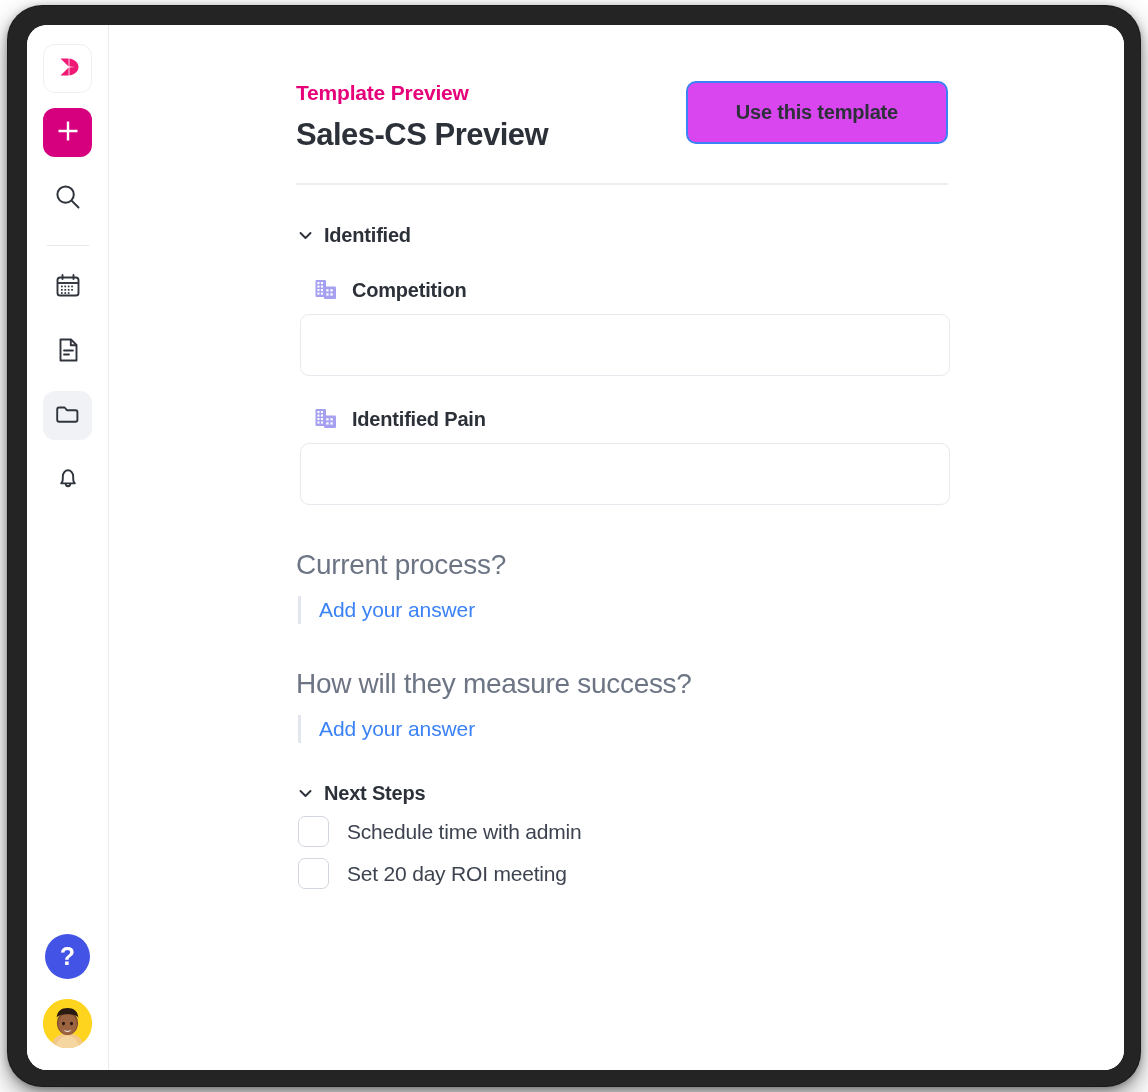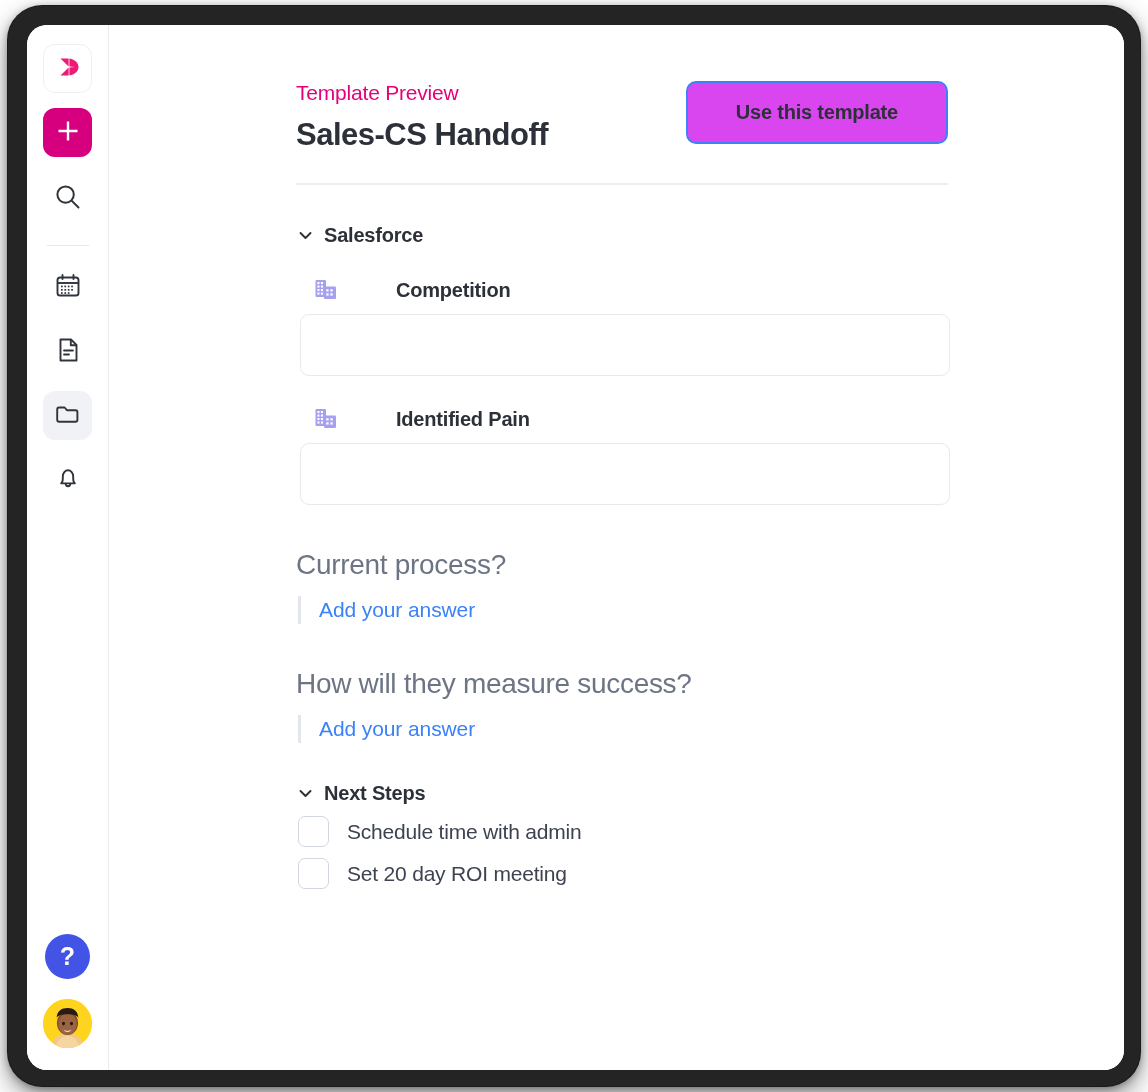--- a/index.html
+++ b/index.html
@@ -120,21 +120,21 @@
   }
   .header-row {
     display: flex;
     align-items: flex-start;
     justify-content: space-between;
     width: 652px;
   }
   .eyebrow {
     color: #e6007a;
     font-size: 21px;
-    font-weight: normal;
+    font-weight: bold;
     letter-spacing: -0.2px;
     margin: 0 0 12px 0;
   }
   .doc-title {
     color: #2c3038;
     font-size: 31px;
     font-weight: bold;
     letter-spacing: -0.5px;
     margin: 0;
   }
@@ -177,21 +177,20 @@
     color: #2c3038;
     letter-spacing: -0.2px;
   }
 
   
   .field-block { margin-left: 2px; }
   .field-label-row {
     display: flex;
     align-items: center;
     margin: 31px 0 12px 16px;
-    gap: 44px;
   }
   .bldg-icon {
     width: 24px;
     height: 24px;
     margin-right: 14px;
     flex: 0 0 24px;
     display: block;
   }
   .field-label {
     font-size: 20px;
@@ -365,34 +364,34 @@
         </svg>
       </div>
     </div>
 
     <div id="main">
       <div id="content">
 
         <div class="header-row">
           <div>
             <div class="eyebrow">Template Preview</div>
-            <div class="doc-title">Sales-CS Handoff</div>
+            <div class="doc-title">Sales-CS Preview</div>
           </div>
           <button class="use-template-btn">Use this template</button>
         </div>
 
         <div class="title-divider"></div>
 
         <div class="section-head">
           <span class="chev">
             <svg width="19" height="19" viewBox="0 0 19 19">
               <path d="M4.5 7 L9.5 12 L14.5 7" fill="none" stroke="#2c3038" stroke-width="1.9" stroke-linecap="round" stroke-linejoin="round"></path>
             </svg>
           </span>
-          <span class="section-title">Salesforce</span>
+          <span class="section-title">Identified</span>
         </div>
 
         <div class="field-block">
           <div class="field-label-row">
             <span class="bldg-icon">
               <svg width="24" height="24" viewBox="0 0 24 24">
                 <rect x="1.5" y="2" width="10.5" height="17" rx="1" fill="#a5a0f0"></rect>
                 <rect x="10" y="8.5" width="12" height="12.5" rx="1" fill="#a5a0f0"></rect>
                 <g fill="#ffffff">
                   <rect x="3.4" y="4" width="2.1" height="2.1"></rect>

